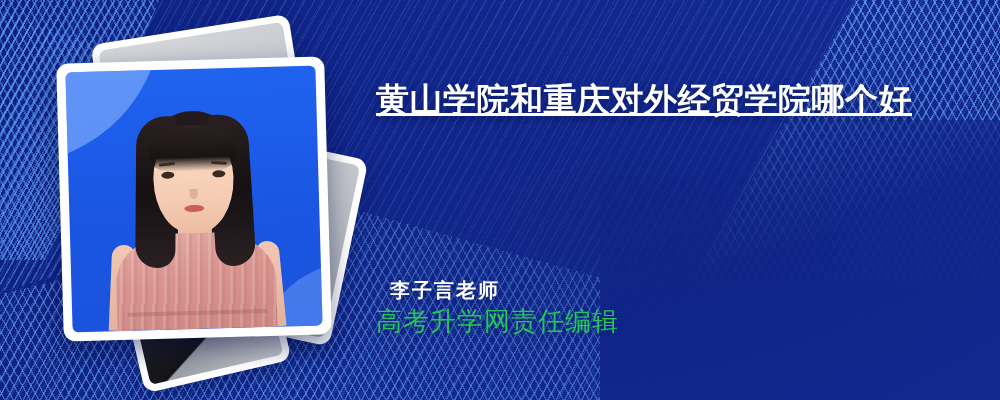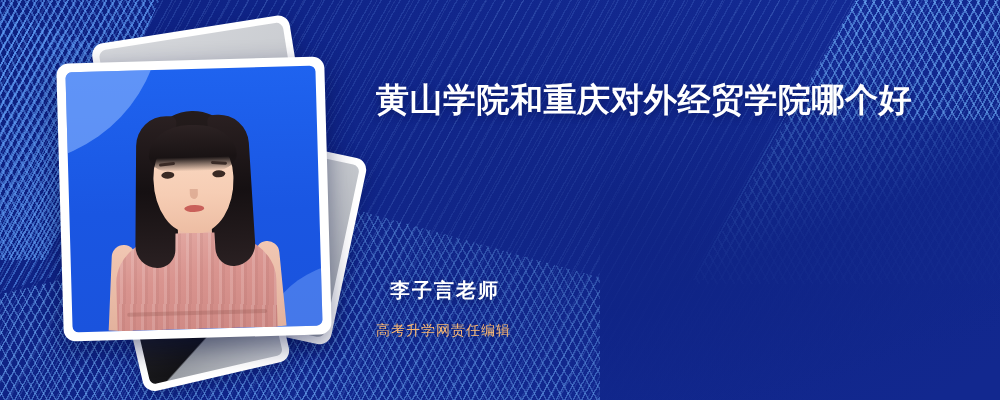--- a/index.html
+++ b/index.html
@@ -355,39 +355,40 @@
   .headline{
     position:absolute;
     left:0; top:74px;
     width:572px;
     color:#ffffff;
     font-size:33px;
     font-weight:bold;
     line-height:52px;
     letter-spacing:0.5px;
     text-shadow:0 2px 7px rgba(5,16,72,0.55);
+    text-decoration:underline;
   }
 
   .byline{
     position:absolute;
     left:14px; top:272px;
   }
   .author{
     color:#ffffff;
     font-size:20px;
     font-weight:bold;
     line-height:36px;
     letter-spacing:2px;
     text-shadow:0 2px 7px rgba(5,16,72,0.55);
   }
   .role{
-    margin-top:9px;
+    margin-top:0;
     margin-left:-14px;
-    color:#fdba74;
-    font-size:14px;
+    color:#22c55e;
+    font-size:26px;
     font-weight:normal;
     line-height:26px;
     letter-spacing:1px;
     text-shadow:0 1px 5px rgba(5,16,72,0.5);
   }
 </style>
 </head>
 <body>
 
 <div id="banner">

